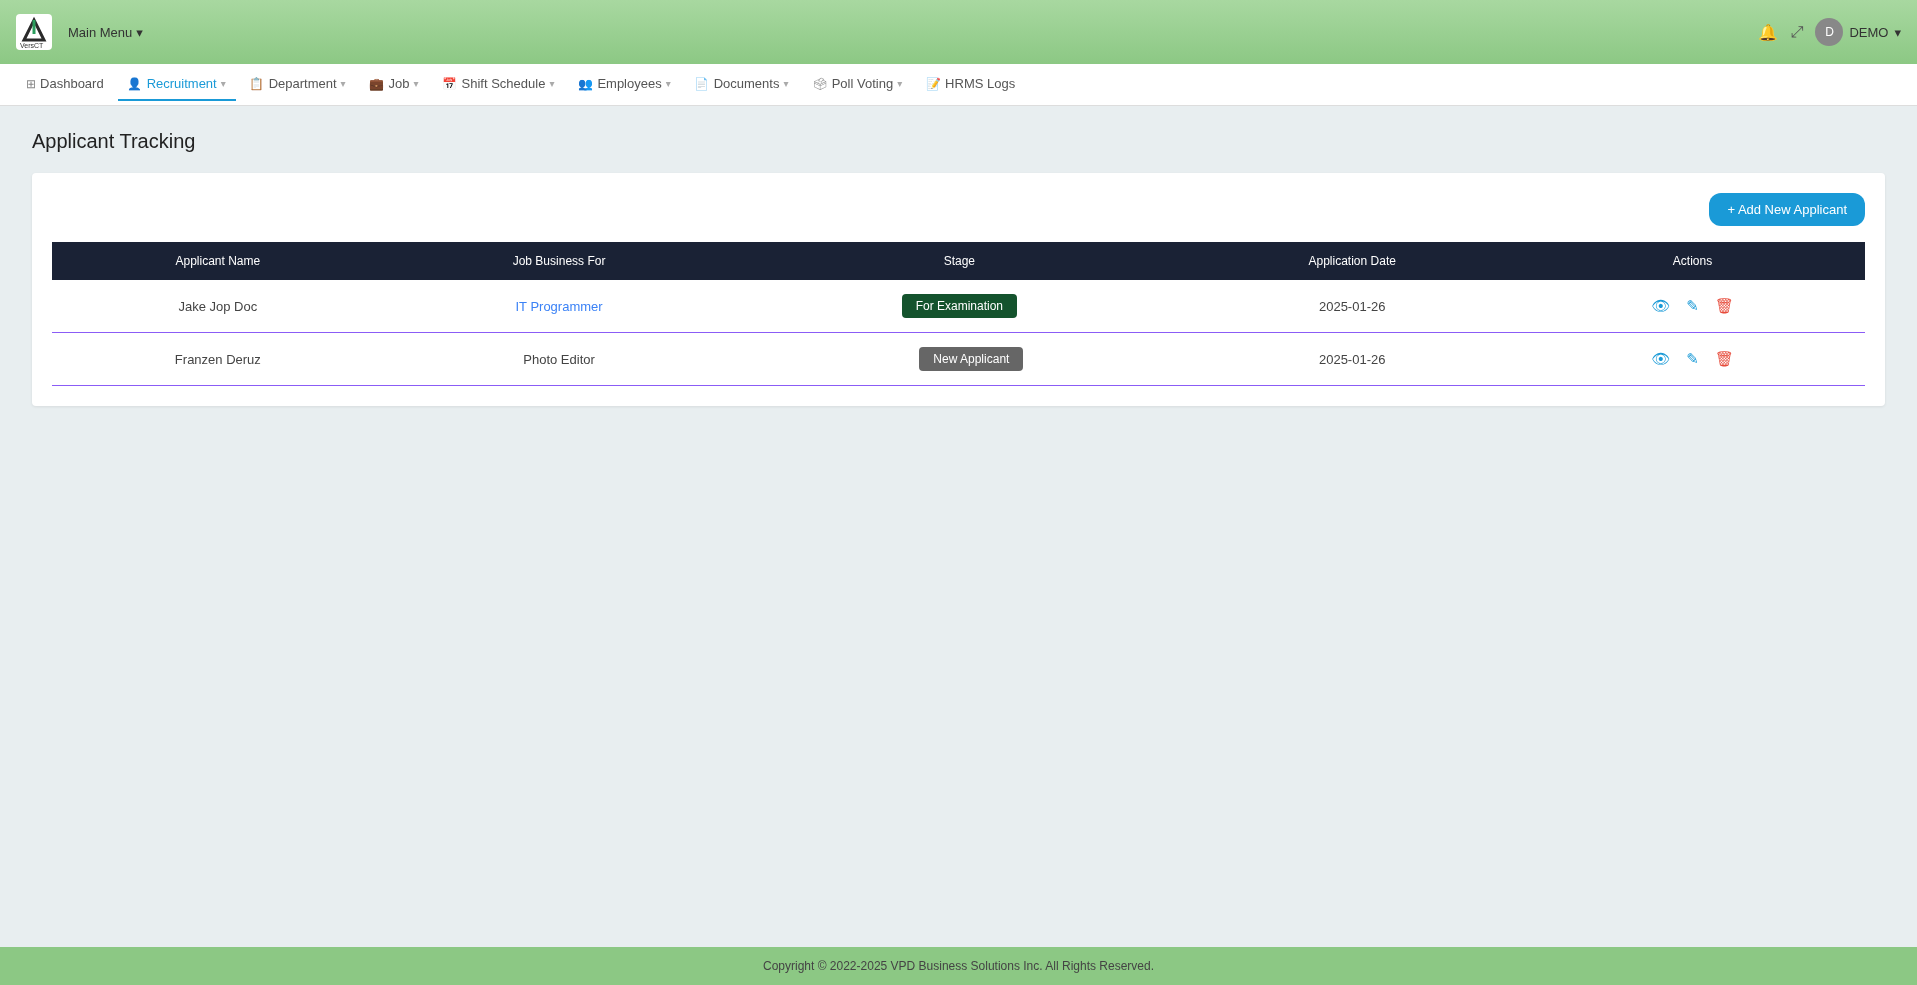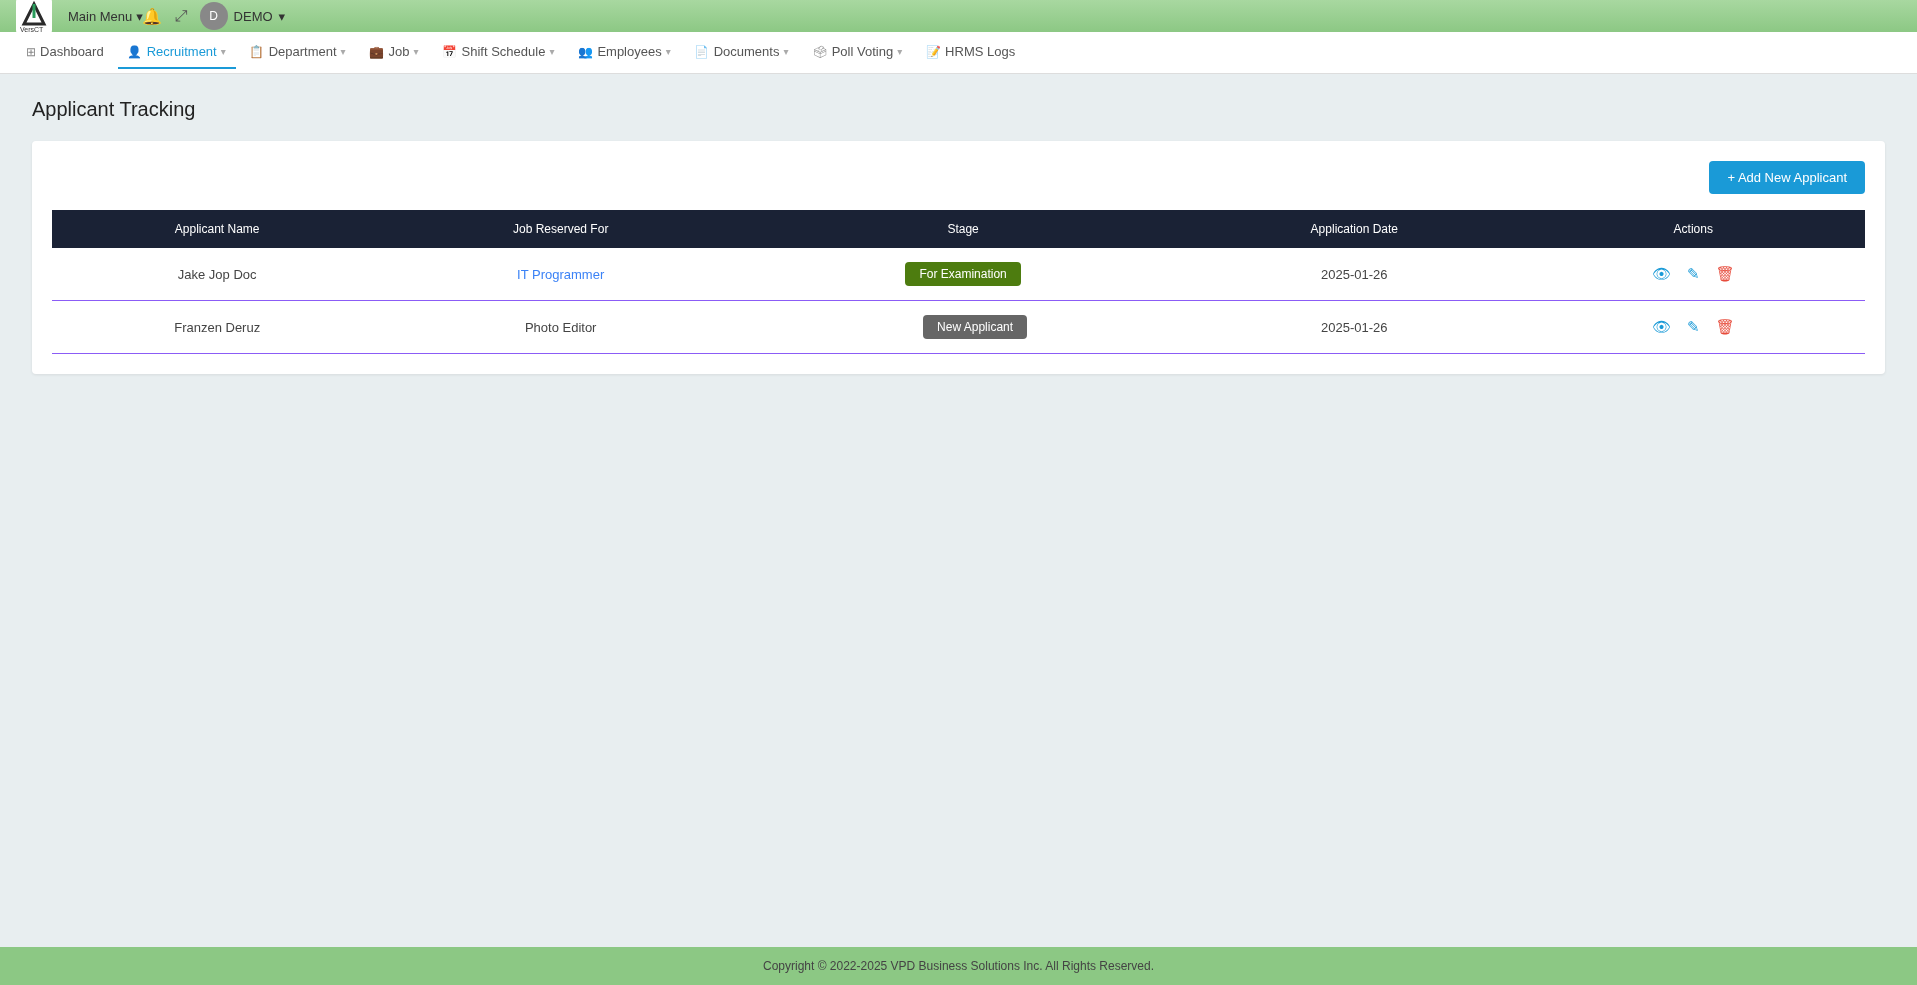--- a/index.html
+++ b/index.html
@@ -4,21 +4,22 @@
   <style>
     * { margin: 0; padding: 0; box-sizing: border-box; }
     body { font-family: Arial, sans-serif; font-size: 13px; background: #e8eef0; min-height: 985px; display: flex; flex-direction: column; }
 
     
     .topbar {
       background: linear-gradient(to bottom, #a8d8a0, #8cc884);
       padding: 8px 16px;
       display: flex;
       align-items: center;
-      height: 32px;
+      justify-content: space-between;
+      height: 64px;
     }
     .topbar-left { display: flex; align-items: center; gap: 16px; }
     .logo { display: flex; align-items: center; gap: 6px; }
     .logo-icon { width: 36px; height: 36px; }
     .main-menu-btn {
       background: none; border: none; cursor: pointer; color: #333; font-size: 13px; display: flex; align-items: center; gap: 4px;
     }
     .topbar-right { display: flex; align-items: center; gap: 12px; }
     .topbar-icon { color: #555; font-size: 16px; cursor: pointer; }
     .user-btn {
@@ -47,33 +48,33 @@
 
     
     .main-content { flex: 1; padding: 24px 32px; }
     .page-title { font-size: 20px; font-weight: normal; color: #222; margin-bottom: 20px; }
 
     
     .card { background: white; border-radius: 4px; padding: 20px; box-shadow: 0 1px 3px rgba(0,0,0,0.08); }
     .card-toolbar { display: flex; justify-content: flex-end; margin-bottom: 16px; }
 
     .add-btn {
-      background: #1a9ad7; color: white; border: none; padding: 9px 18px; border-radius: 4px; cursor: pointer; font-size: 13px; display: flex; align-items: center; gap: 6px;
+      background: #1a9ad7; color: white; border: none; padding: 9px 18px; border-radius: 12px; cursor: pointer; font-size: 13px; display: flex; align-items: center; gap: 6px;
     }
 
     
     table { width: 100%; border-collapse: collapse; }
     thead tr { background: #1a2235; }
     thead th { color: white; padding: 12px 16px; font-size: 12px; font-weight: 500; text-align: center; }
     tbody tr { border-bottom: 1px solid #8b5cf6; }
     tbody td { padding: 14px 16px; text-align: center; color: #444; font-size: 13px; }
 
     
     .badge { display: inline-block; padding: 5px 14px; border-radius: 4px; font-size: 12px; color: white; font-weight: 500; }
-    .badge-examination { background: #4d7c0f; }
+    .badge-examination { background: #14532d; }
     .badge-new { background: #666; margin-left: 24px; }
 
     
     .job-link { color: #3b82f6; text-decoration: none; }
 
     
     .action-icons { display: flex; align-items: center; justify-content: center; gap: 8px; }
     .action-btn { background: none; border: none; cursor: pointer; font-size: 15px; padding: 2px 4px; }
     .action-btn.view { color: #1a9ad7; }
     .action-btn.edit { color: #1a9ad7; }
@@ -162,21 +163,21 @@
 
   <div class="card">
     <div class="card-toolbar">
       <button class="add-btn">+ Add New Applicant</button>
     </div>
 
     <table>
       <thead>
         <tr>
           <th>Applicant Name</th>
-          <th>Job Reserved For</th>
+          <th>Job Business For</th>
           <th>Stage</th>
           <th>Application Date</th>
           <th>Actions</th>
         </tr>
       </thead>
       <tbody id="table-body">
       <tr>
             <td>Jake Jop Doc</td>
             <td><a class="job-link" href="#">IT Programmer</a></td>
             <td><span class="badge badge-examination">For Examination</span></td>

